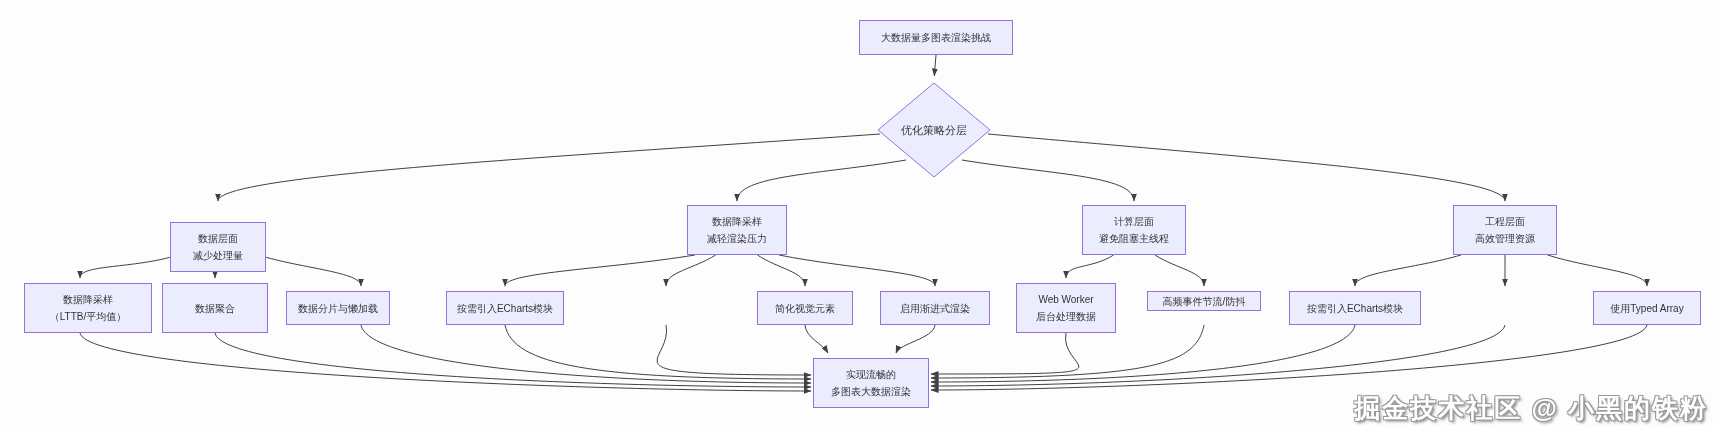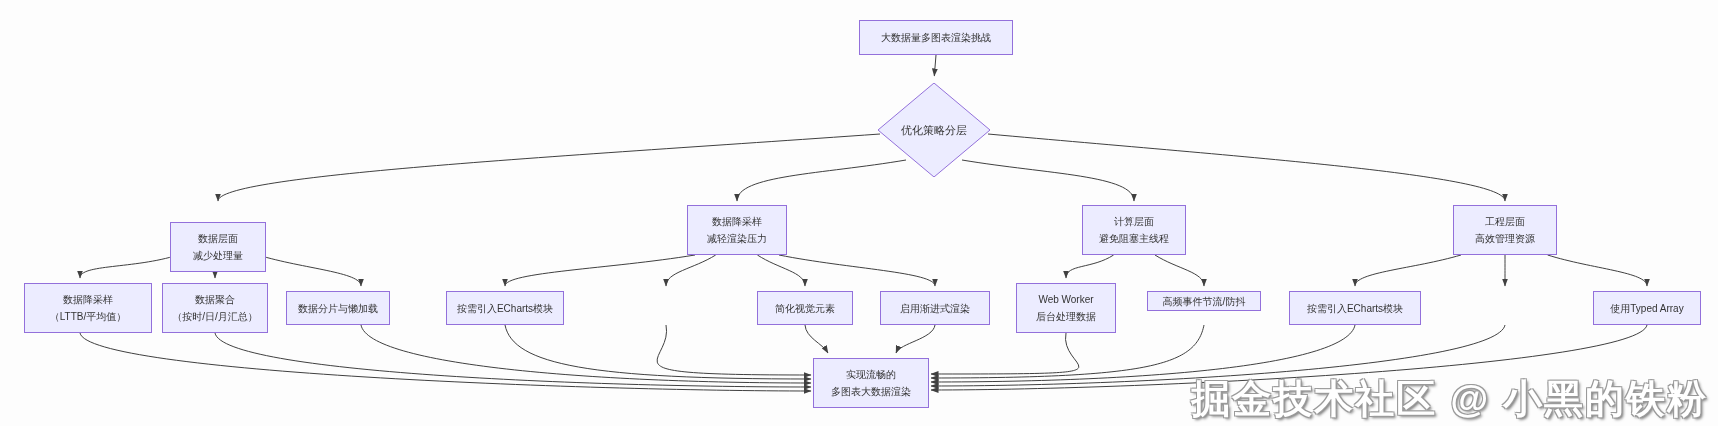--- a/index.html
+++ b/index.html
@@ -13,21 +13,21 @@
     position:absolute;box-sizing:border-box;
     background:#ECECFF;border:1px solid #9370DB;
     color:#333;font-size:10px;line-height:17px;text-align:center;
     display:flex;flex-direction:column;align-items:center;justify-content:center;
   }
   .diamond-wrap{position:absolute;display:flex;align-items:center;justify-content:center;}
   .diamond-wrap svg{position:absolute;left:0;top:0;}
   .diamond-label{position:relative;z-index:2;color:#333;font-size:11px;}
   .watermark{
     position:absolute;right:10px;bottom:0px;
-    font-size:39px;font-weight:bold;letter-spacing:2px;
+    font-size:26px;font-weight:bold;letter-spacing:2px;
     color:#ffffff;
     text-shadow:-1px -1px 0 #9a9a9a,1px -1px 0 #9a9a9a,-1px 1px 0 #9a9a9a,1px 1px 0 #9a9a9a,2px 2px 3px #777;
     z-index:5;white-space:nowrap;
   }
 </style>
 </head>
 <body>
 
 <div id="canvas">
 
@@ -97,21 +97,20 @@
     <span>工程层面</span>
     <span>高效管理资源</span>
   </div>
 
   <div class="node" style="left:24px;top:283px;width:128px;height:50px">
     <span>数据降采样</span>
     <span>（LTTB/平均值）</span>
   </div>
   <div class="node" style="left:162px;top:283px;width:106px;height:50px">
     <span>数据聚合</span>
-    <span>（按时/日/月汇总）</span>
   </div>
   <div class="node" style="left:286px;top:291px;width:104px;height:34px">
     <span>数据分片与懒加载</span>
   </div>
   <div class="node" style="left:446px;top:291px;width:118px;height:34px">
     <span>按需引入ECharts模块</span>
   </div>
   <div class="node" style="left:757px;top:291px;width:96px;height:34px">
     <span>简化视觉元素</span>
   </div>

